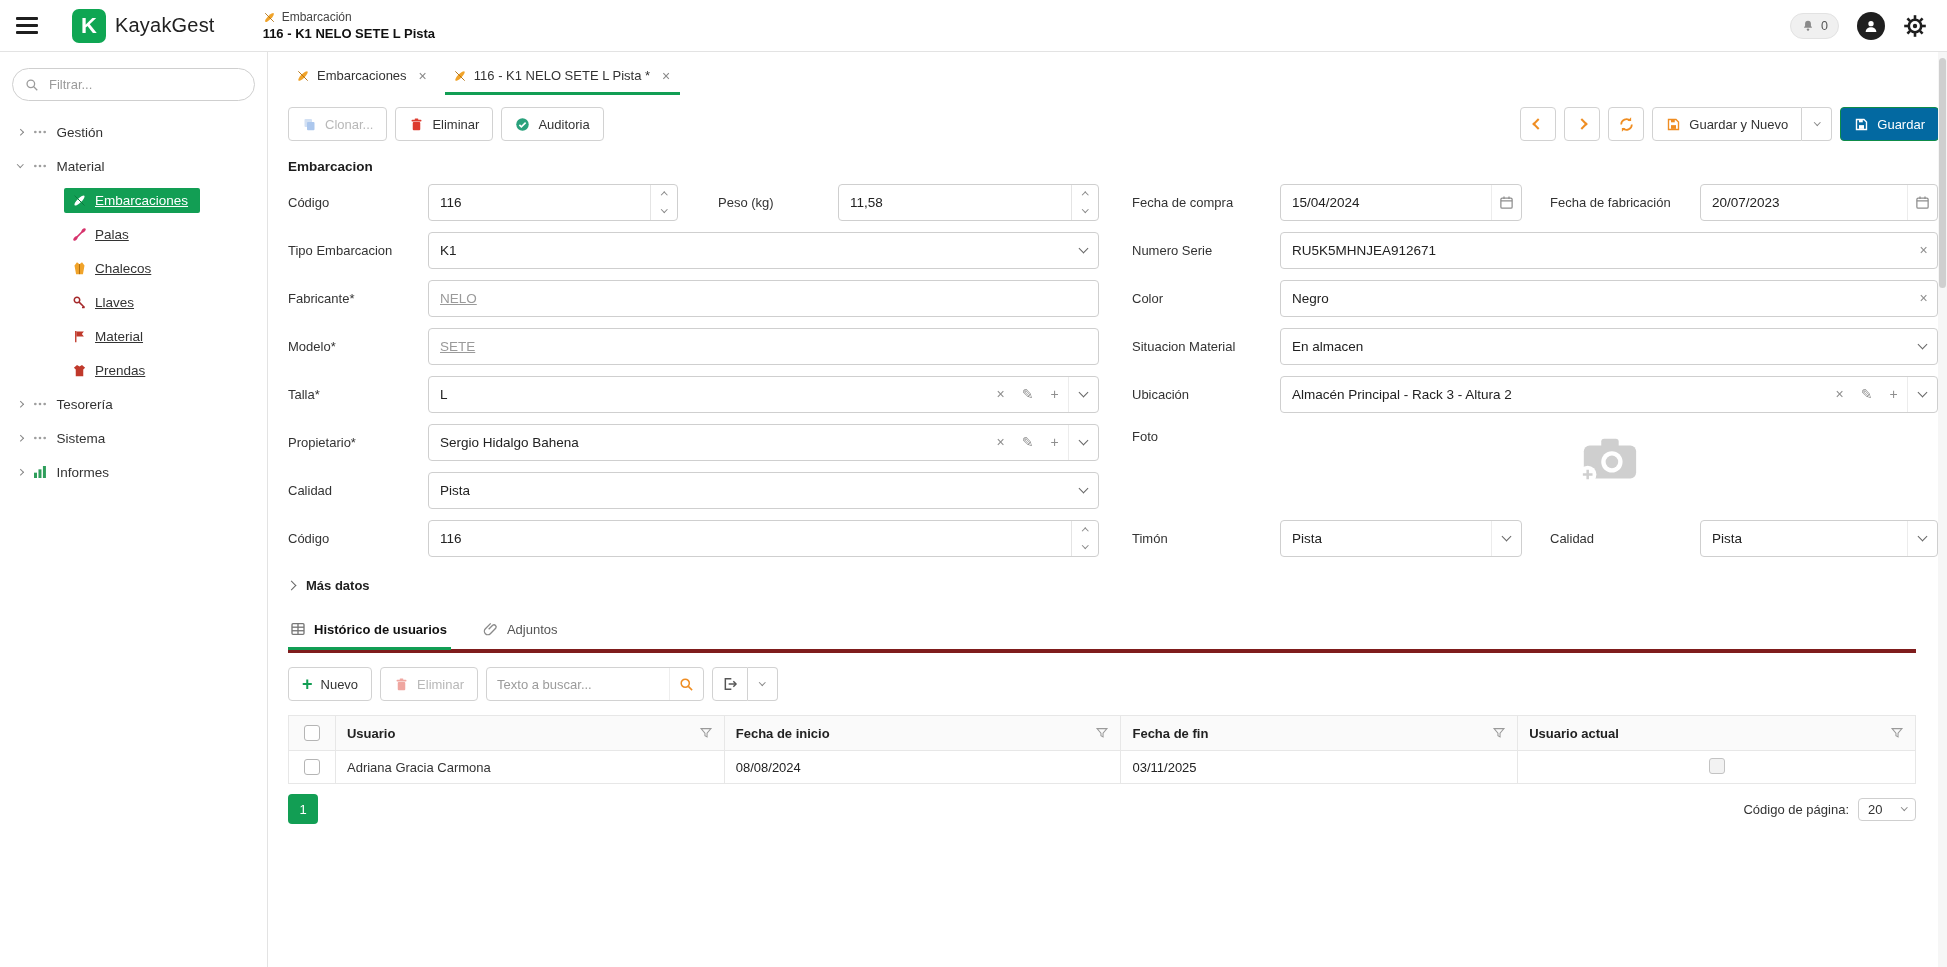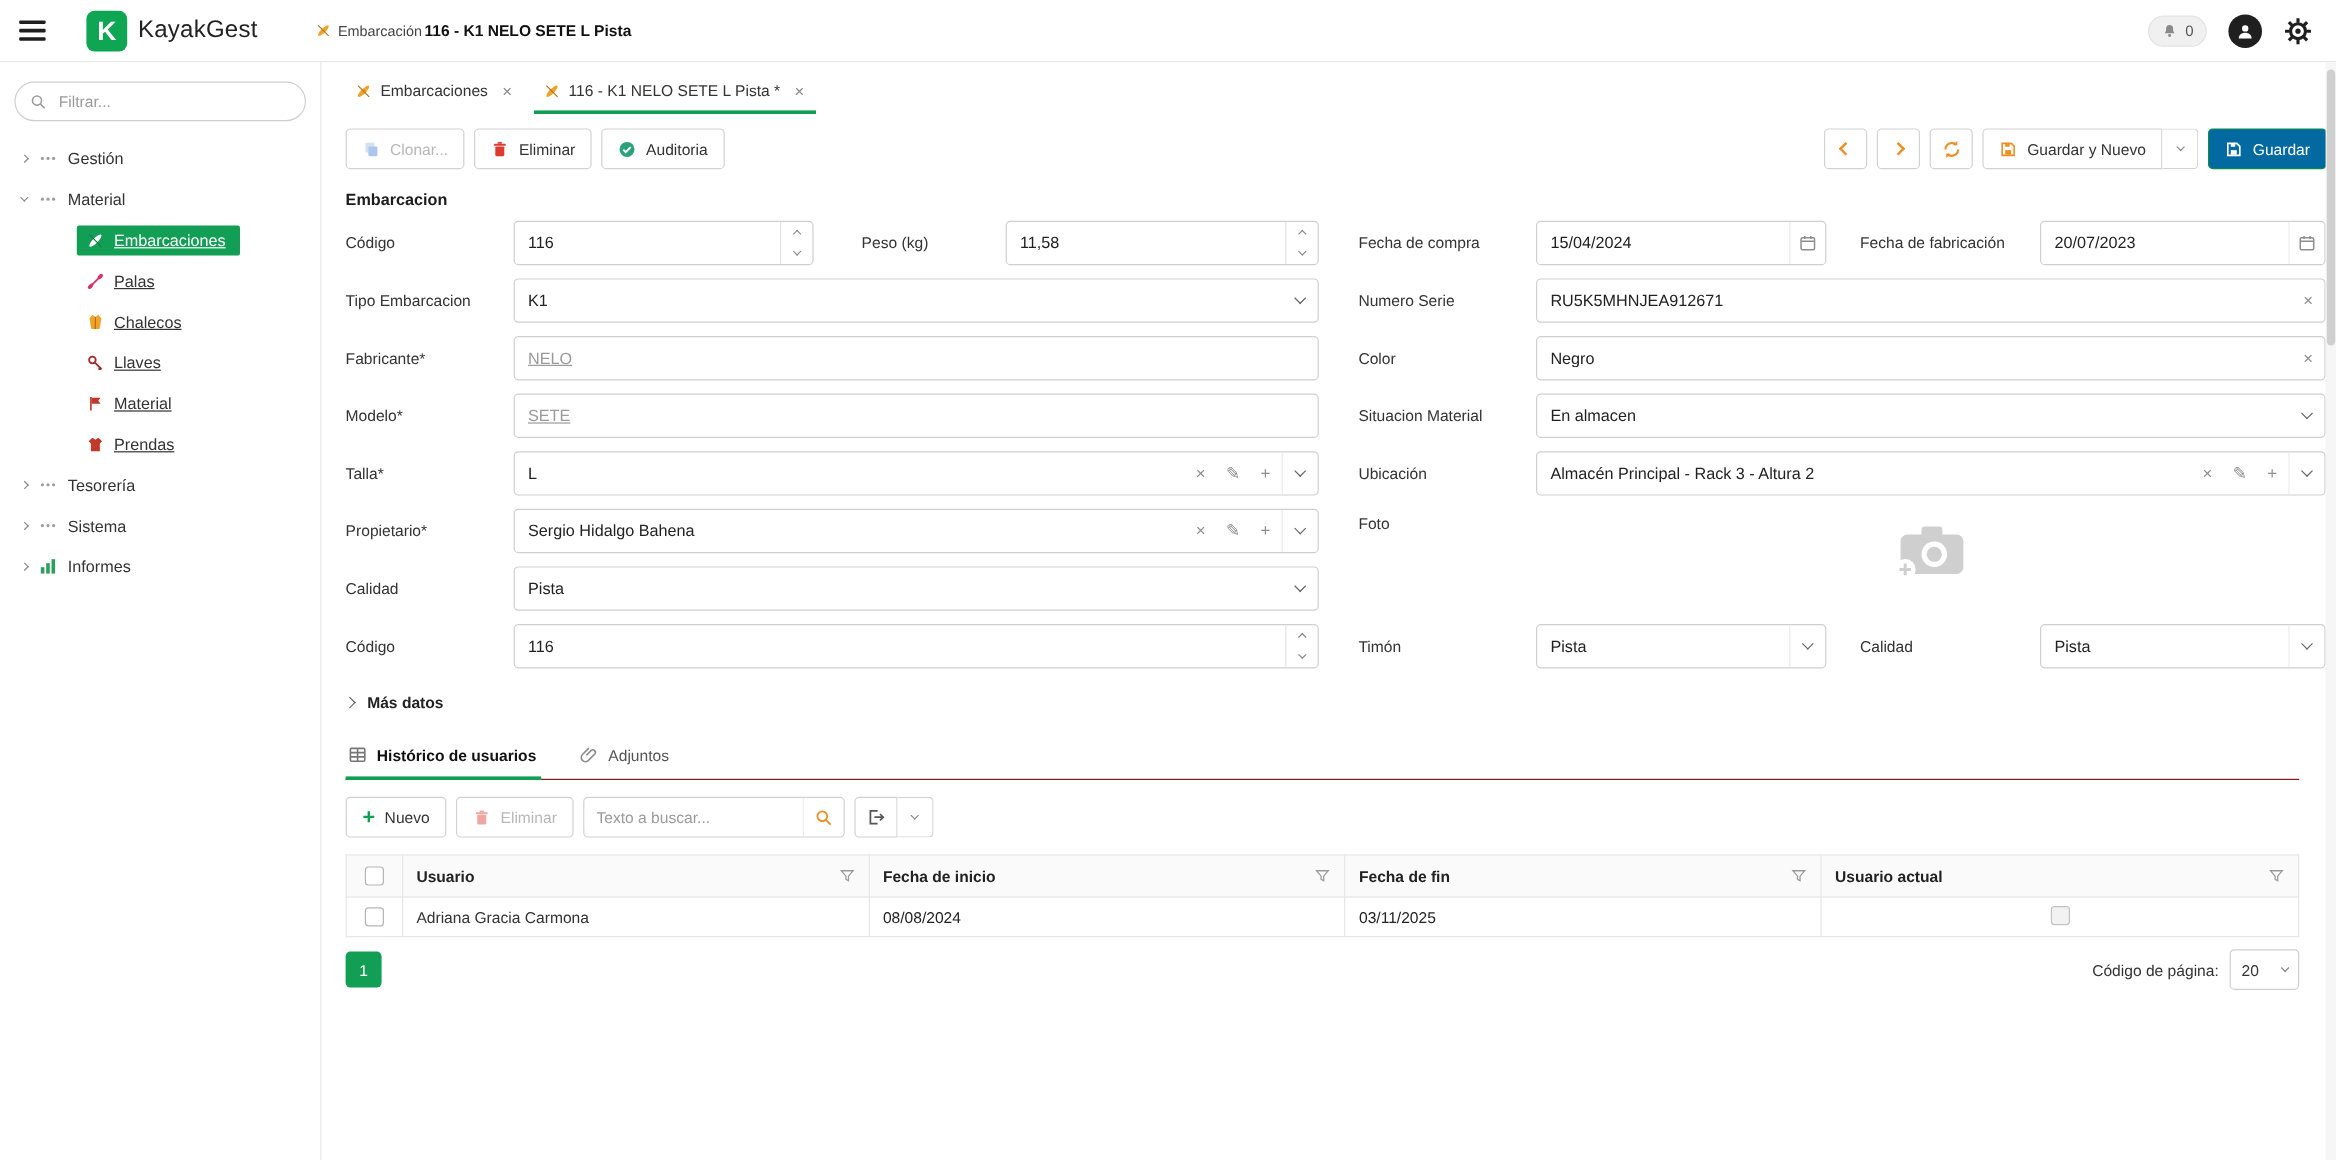--- a/index.html
+++ b/index.html
@@ -7,21 +7,21 @@
   body{font-family:"Liberation Sans","DejaVu Sans",sans-serif;font-size:13px;color:#333;background:#fff;width:1947px;height:967px;overflow:hidden}
   .app{position:relative;width:1947px;height:967px;display:flex;flex-direction:column;background:#fff}
 
   
   .topbar{height:52px;min-height:52px;display:flex;align-items:center;padding:0 20px 0 16px;border-bottom:1px solid #e3e3e3;background:#fff}
   .hamburger{width:30px;height:30px;border:none;background:none;display:flex;flex-direction:column;justify-content:center;gap:4px;cursor:pointer;padding:0}
   .hamburger i{display:block;height:3px;width:22px;background:#1f1f1f;border-radius:1px}
   .logo{display:flex;align-items:center;gap:9px;margin-left:26px;cursor:pointer}
   .logo-mark{width:34px;height:34px;background:#0fa653;border-radius:7px;color:#fff;font-weight:bold;font-size:22px;display:flex;align-items:center;justify-content:center}
   .logo-text{font-size:20px;font-weight:normal;color:#222;letter-spacing:.2px}
-  .breadcrumb{margin-left:48px;display:flex;flex-direction:row;justify-content:center;gap:2px}
+  .breadcrumb{margin-left:48px;display:flex;flex-direction:column;justify-content:center;gap:2px}
   .bc-top{display:flex;align-items:center;gap:6px;font-size:12px;color:#444}
   .bc-title{font-size:13px;font-weight:bold;color:#111}
   .top-right{margin-left:auto;display:flex;align-items:center;gap:18px}
   .notif{height:26px;background:#f0f0f0;border:1px solid #e2e2e2;border-radius:13px;display:flex;align-items:center;gap:6px;padding:0 10px;cursor:pointer;color:#555;font-size:12.5px}
   .avatar{width:28px;height:28px;border-radius:50%;background:#1f1f1f;display:flex;align-items:center;justify-content:center;cursor:pointer;border:none}
   .gearbtn{background:none;border:none;cursor:pointer;padding:0;display:flex}
 
   
   .body-row{flex:1;display:flex;min-height:0}
   .sidebar{width:268px;min-width:268px;border-right:1px solid #e3e3e3;padding:16px 12px;background:#fff}
@@ -84,21 +84,21 @@
   .chev.orange{border-color:#ef8d22;width:8px;height:8px;border-width:2.2px}
   .w250{width:250px}.w261{width:261px}.w671{width:671px}
   .w242{width:242px}.w238{width:238px}.w658{width:658px}
   .frow.foto{height:96px;align-items:flex-start;padding-top:11px}
   .foto-area{width:658px;display:flex;justify-content:center;padding-top:4px;cursor:pointer}
   .expander{display:flex;align-items:center;gap:11px;margin:16px 0 0 0;cursor:pointer}
   .expander .tx{font-weight:bold;color:#222}
 
   
   .detail{padding:28px 0 0 20px}
-  .subtabs{display:flex;gap:30px;border-bottom:1px solid #7f1d1d;width:1628px}
+  .subtabs{display:flex;gap:30px;border-bottom:4px solid #7f1d1d;width:1628px}
   .stab{display:flex;align-items:center;gap:8px;padding:0 4px 10px 2px;border-bottom:3px solid transparent;margin-bottom:-1px;cursor:pointer;color:#555}
   .stab.active{border-bottom-color:#129e54}
   .stab.active .stx{font-weight:bold;color:#111}
   .subtb{display:flex;align-items:center;gap:8px;margin:14px 0}
   .searchbox{width:218px;height:34px;border:1px solid #d2d2d2;border-radius:4px;display:flex;align-items:center;overflow:hidden;background:#fff}
   .searchbox input{flex:1;border:none;outline:none;padding:0 10px;font:inherit;color:#555;min-width:0}
   .searchbox input::placeholder{color:#9b9b9b}
   .sbtn{width:34px;align-self:stretch;border-left:1px solid #eee;display:flex;align-items:center;justify-content:center;cursor:pointer;background:none;border-top:none;border-right:none;border-bottom:none}
 
   .grid{width:1628px;border-collapse:collapse;background:#fff}
@@ -107,21 +107,21 @@
   .grid td{height:33px;color:#222}
   .thflex{display:flex;align-items:center;justify-content:space-between;gap:6px}
   .ckb{display:inline-block;width:16px;height:16px;border:1px solid #b5b5b5;border-radius:3px;background:#fff;cursor:pointer;vertical-align:middle}
   .namelink{color:#333;cursor:pointer}
   .minicb{display:inline-flex;width:16px;height:16px;border:1px solid #c3c3c3;border-radius:3px;background:#f2f2f2;align-items:center;justify-content:center;font-size:11px;color:#3f9e5a;font-weight:bold}
   td.center{text-align:center}
 
   .pager{width:1628px;display:flex;align-items:center;margin-top:10px}
   .pagebtn{width:30px;height:30px;background:#129e54;color:#fff;border:none;border-radius:4px;font-size:13px;cursor:pointer}
   .psize{margin-left:auto;display:flex;align-items:center;gap:9px;color:#333}
-  .psel{width:58px;height:34px;border:1px solid #cfcfcf;border-radius:4px;display:flex;align-items:center;cursor:pointer}
+  .psel{width:58px;height:23px;border:1px solid #cfcfcf;border-radius:4px;display:flex;align-items:center;cursor:pointer}
   .psel .val{flex:1;padding:0 9px}
 
   .scrollbar{position:absolute;right:0;top:0;width:9px;height:100%;background:#f6f6f6}
   .scrollbar .thumb{position:absolute;top:6px;left:1px;width:7px;height:230px;background:#cfcfcf;border-radius:4px}
 </style>
 </head>
 <body>
 
 <div class="app">
 

